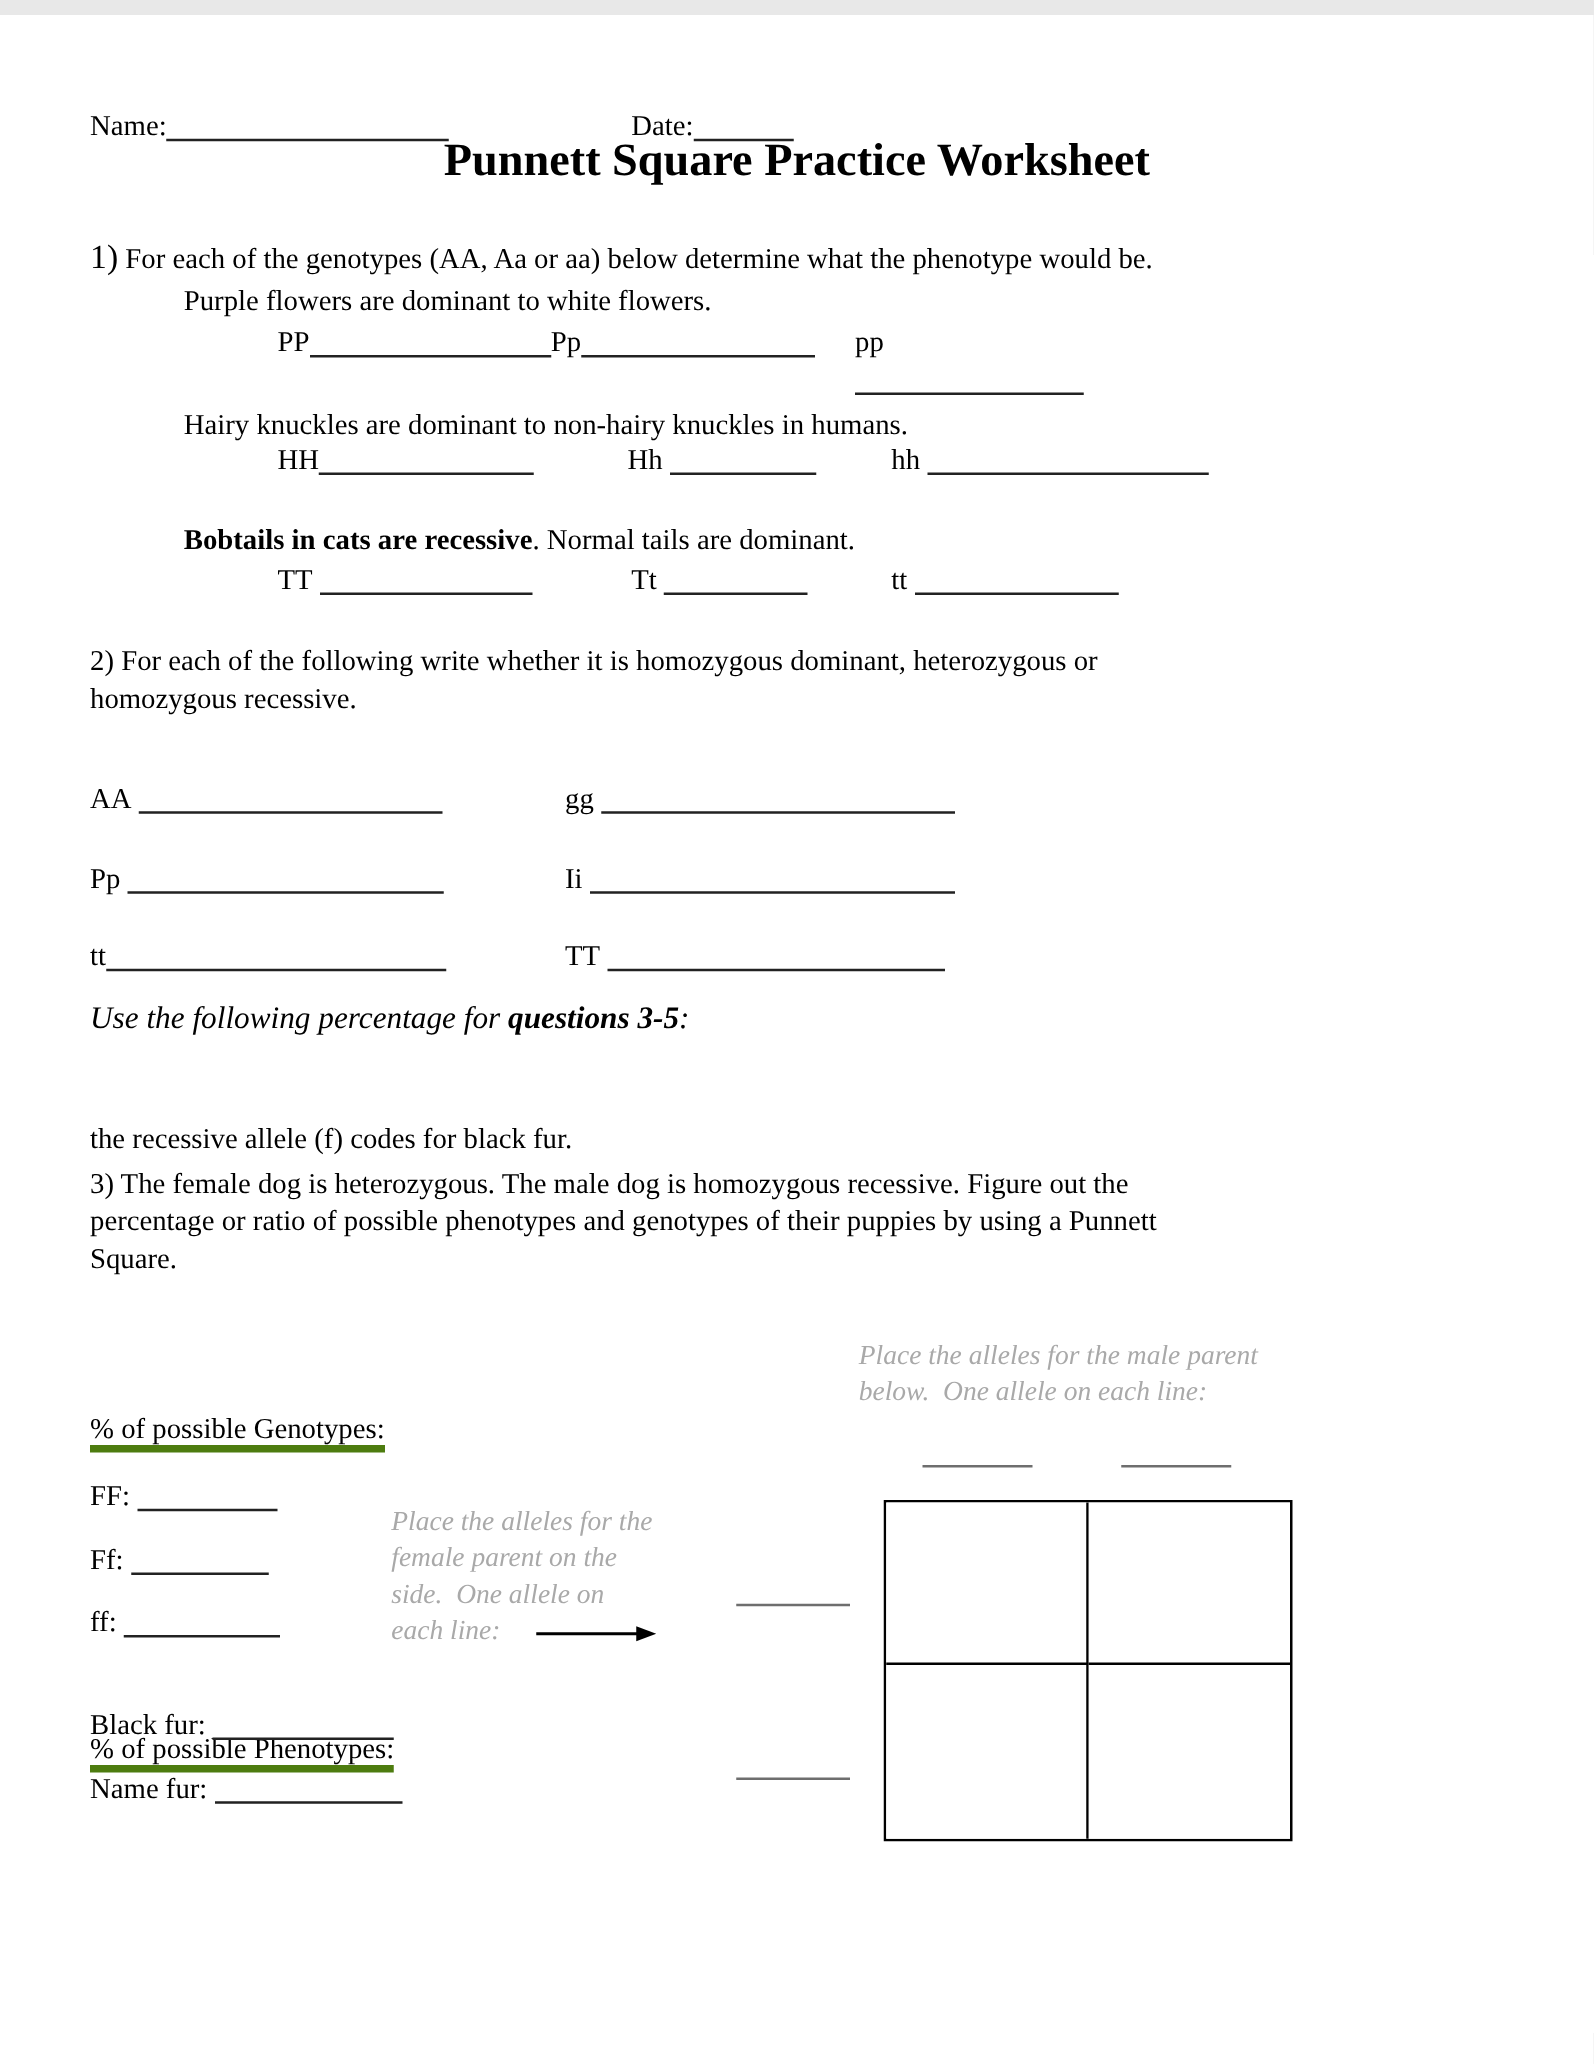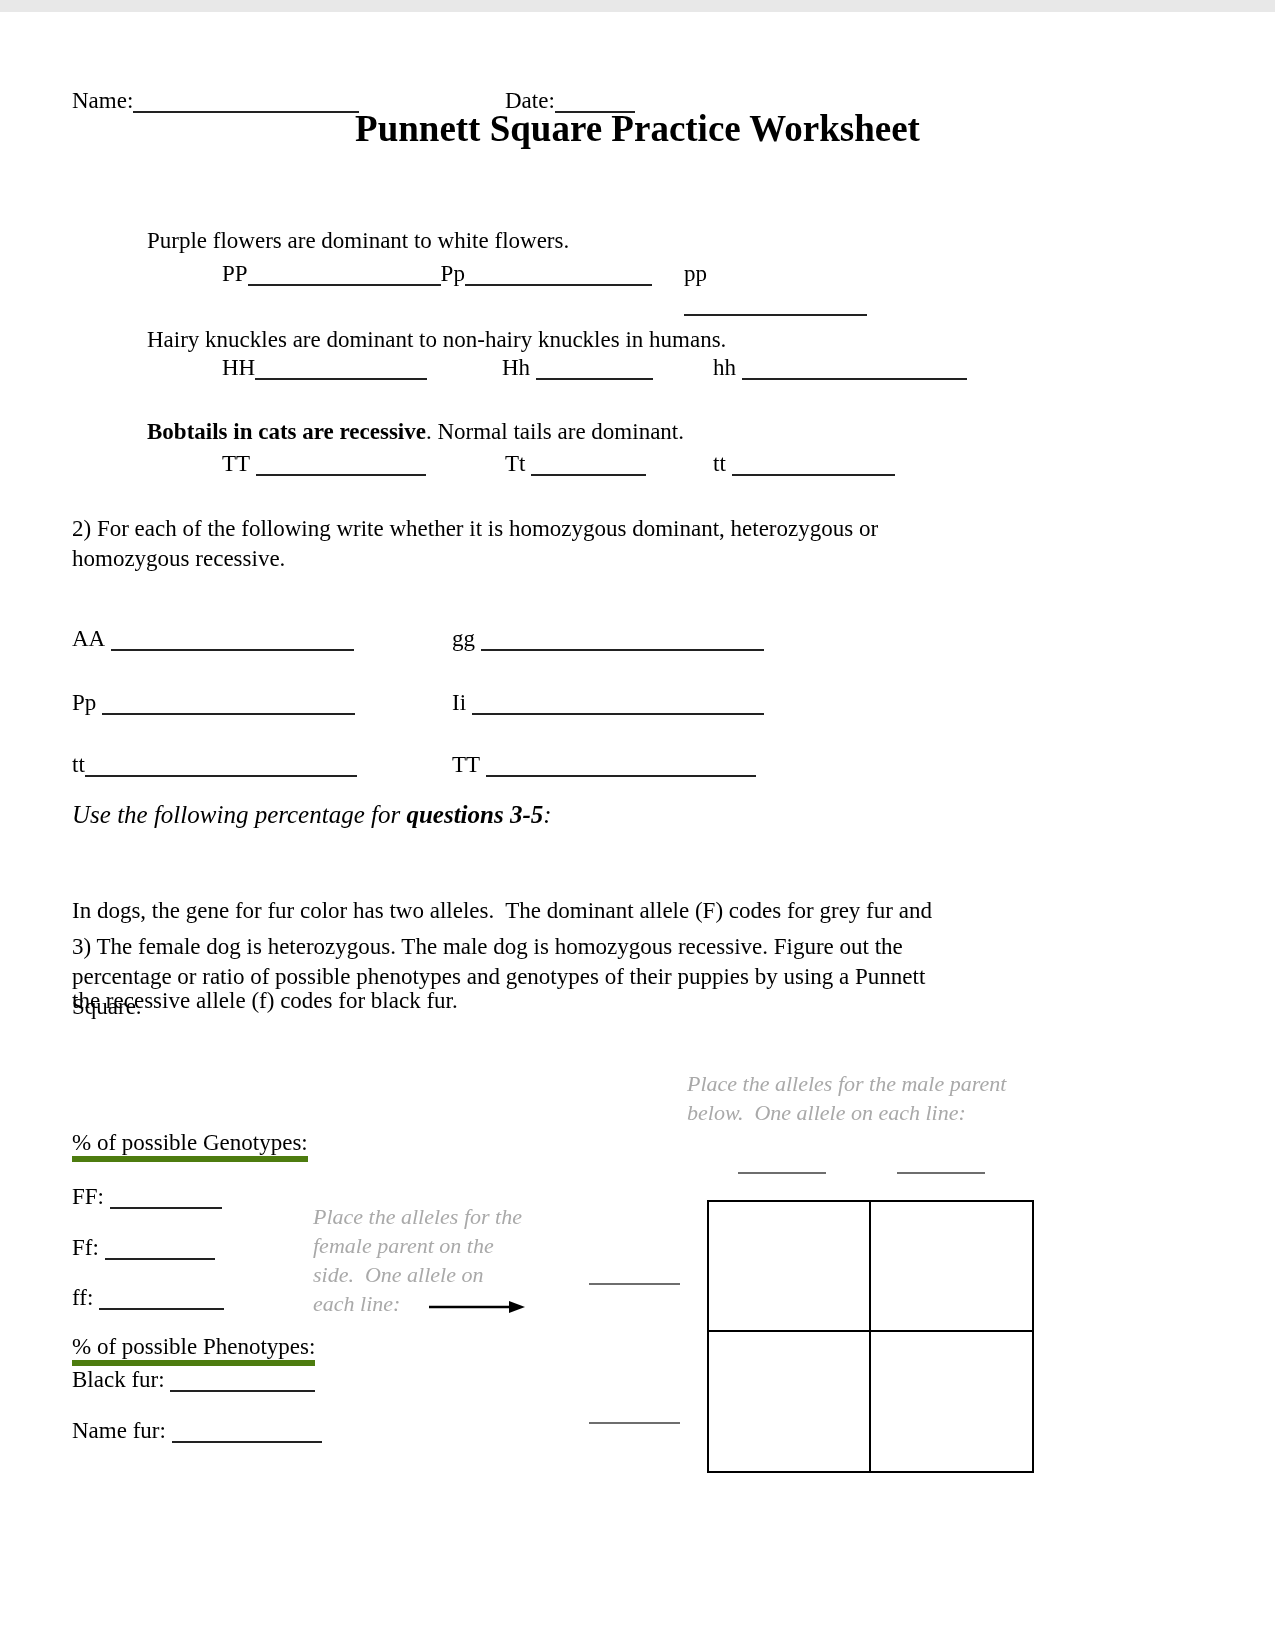--- a/index.html
+++ b/index.html
@@ -35,20 +35,24 @@
 
 <div class="page">
 
   <div class="abs" style="left:72px;top:74px;width:1131px;">
     <span>Name:</span><span class="blank" style="width:226px;"></span>
     <span class="abs" style="left:433px;top:0;"><span>Date:</span><span class="blank" style="width:80px;"></span></span>
   </div>
 
   <div class="abs title">Punnett Square Practice Worksheet</div>
 
+  <div class="abs" style="left:72px;top:178px;width:1120px;">
+    <span class="qnum">1)</span>
+    <span>For each of the genotypes (AA, Aa or aa) below determine what the phenotype would be.</span>
+  </div>
 
   <div class="abs" style="left:147px;top:214px;">Purple flowers are dominant to white flowers.</div>
   <div class="abs" style="left:222px;top:247px;font-family:Liberation Serif, serif;">
     <span>PP</span><span class="blank" style="width:193px;"></span><span>Pp</span><span class="blank" style="width:187px;"></span><span class="blank" style="width:182px;margin-left:41px;border-bottom:none;position:relative;"></span>
     <span class="abs" style="left:462px;top:0;"><span>pp</span><span class="blank" style="width:183px;"></span></span>
   </div>
 
   <div class="abs" style="left:147px;top:313px;">Hairy knuckles are dominant to non-hairy knuckles in humans.</div>
   <div class="abs" style="left:222px;top:341px;width:900px;">
     <span>HH</span><span class="blank" style="width:172px;"></span>
@@ -80,21 +84,20 @@
   </div>
   <div class="abs" style="left:72px;top:738px;width:760px;">
     <span>tt</span><span class="blank" style="width:272px;"></span>
     <span class="col2"><span>TT</span>&nbsp;<span class="blank" style="width:270px;"></span></span>
   </div>
 
   <div class="abs" style="left:72px;top:788px;font-style:italic;font-size:25px;">
     <span>Use the following percentage for </span><span class="bold">questions 3-5</span><span>:</span>
   </div>
   <div class="abs pre" style="left:72px;top:824px;width:1120px;">
-    <div class="pre">In dogs, the gene for fur color has two alleles.  The dominant allele (F) codes for grey fur and</div>
     <div class="pre">the recessive allele (f) codes for black fur.</div>
   </div>
 
   <div class="abs" style="left:72px;top:920px;width:1120px;">
     <div>3) The female dog is heterozygous. The male dog is homozygous recessive. Figure out the</div>
     <div>percentage or ratio of possible phenotypes and genotypes of their puppies by using a Punnett</div>
     <div>Square.</div>
   </div>
 
   <div class="abs note" style="left:687px;top:1057px;width:400px;">
@@ -132,21 +135,21 @@
   <div class="blank-abs" style="left:589px;top:1271px;width:91px;"></div>
   <div class="blank-abs" style="left:589px;top:1410px;width:91px;"></div>
 
   <div class="punnett">
     <div class="pcell br bb"></div>
     <div class="pcell bb"></div>
     <div class="pcell br"></div>
     <div class="pcell"></div>
   </div>
 
-  <div class="abs" style="left:72px;top:1320px;"><span class="underlined">% of possible Phenotypes:</span></div>
+  <div class="abs" style="left:72px;top:1372px;"><span class="underlined">% of possible Phenotypes:</span></div>
 
   <div class="abs" style="left:72px;top:1353px;">
     <span>Black fur:</span>&nbsp;<span class="blank" style="width:145px;"></span>
   </div>
   <div class="abs" style="left:72px;top:1404px;">
     <span>Name fur:</span>&nbsp;<span class="blank" style="width:150px;"></span>
   </div>
 
 </div>
 

